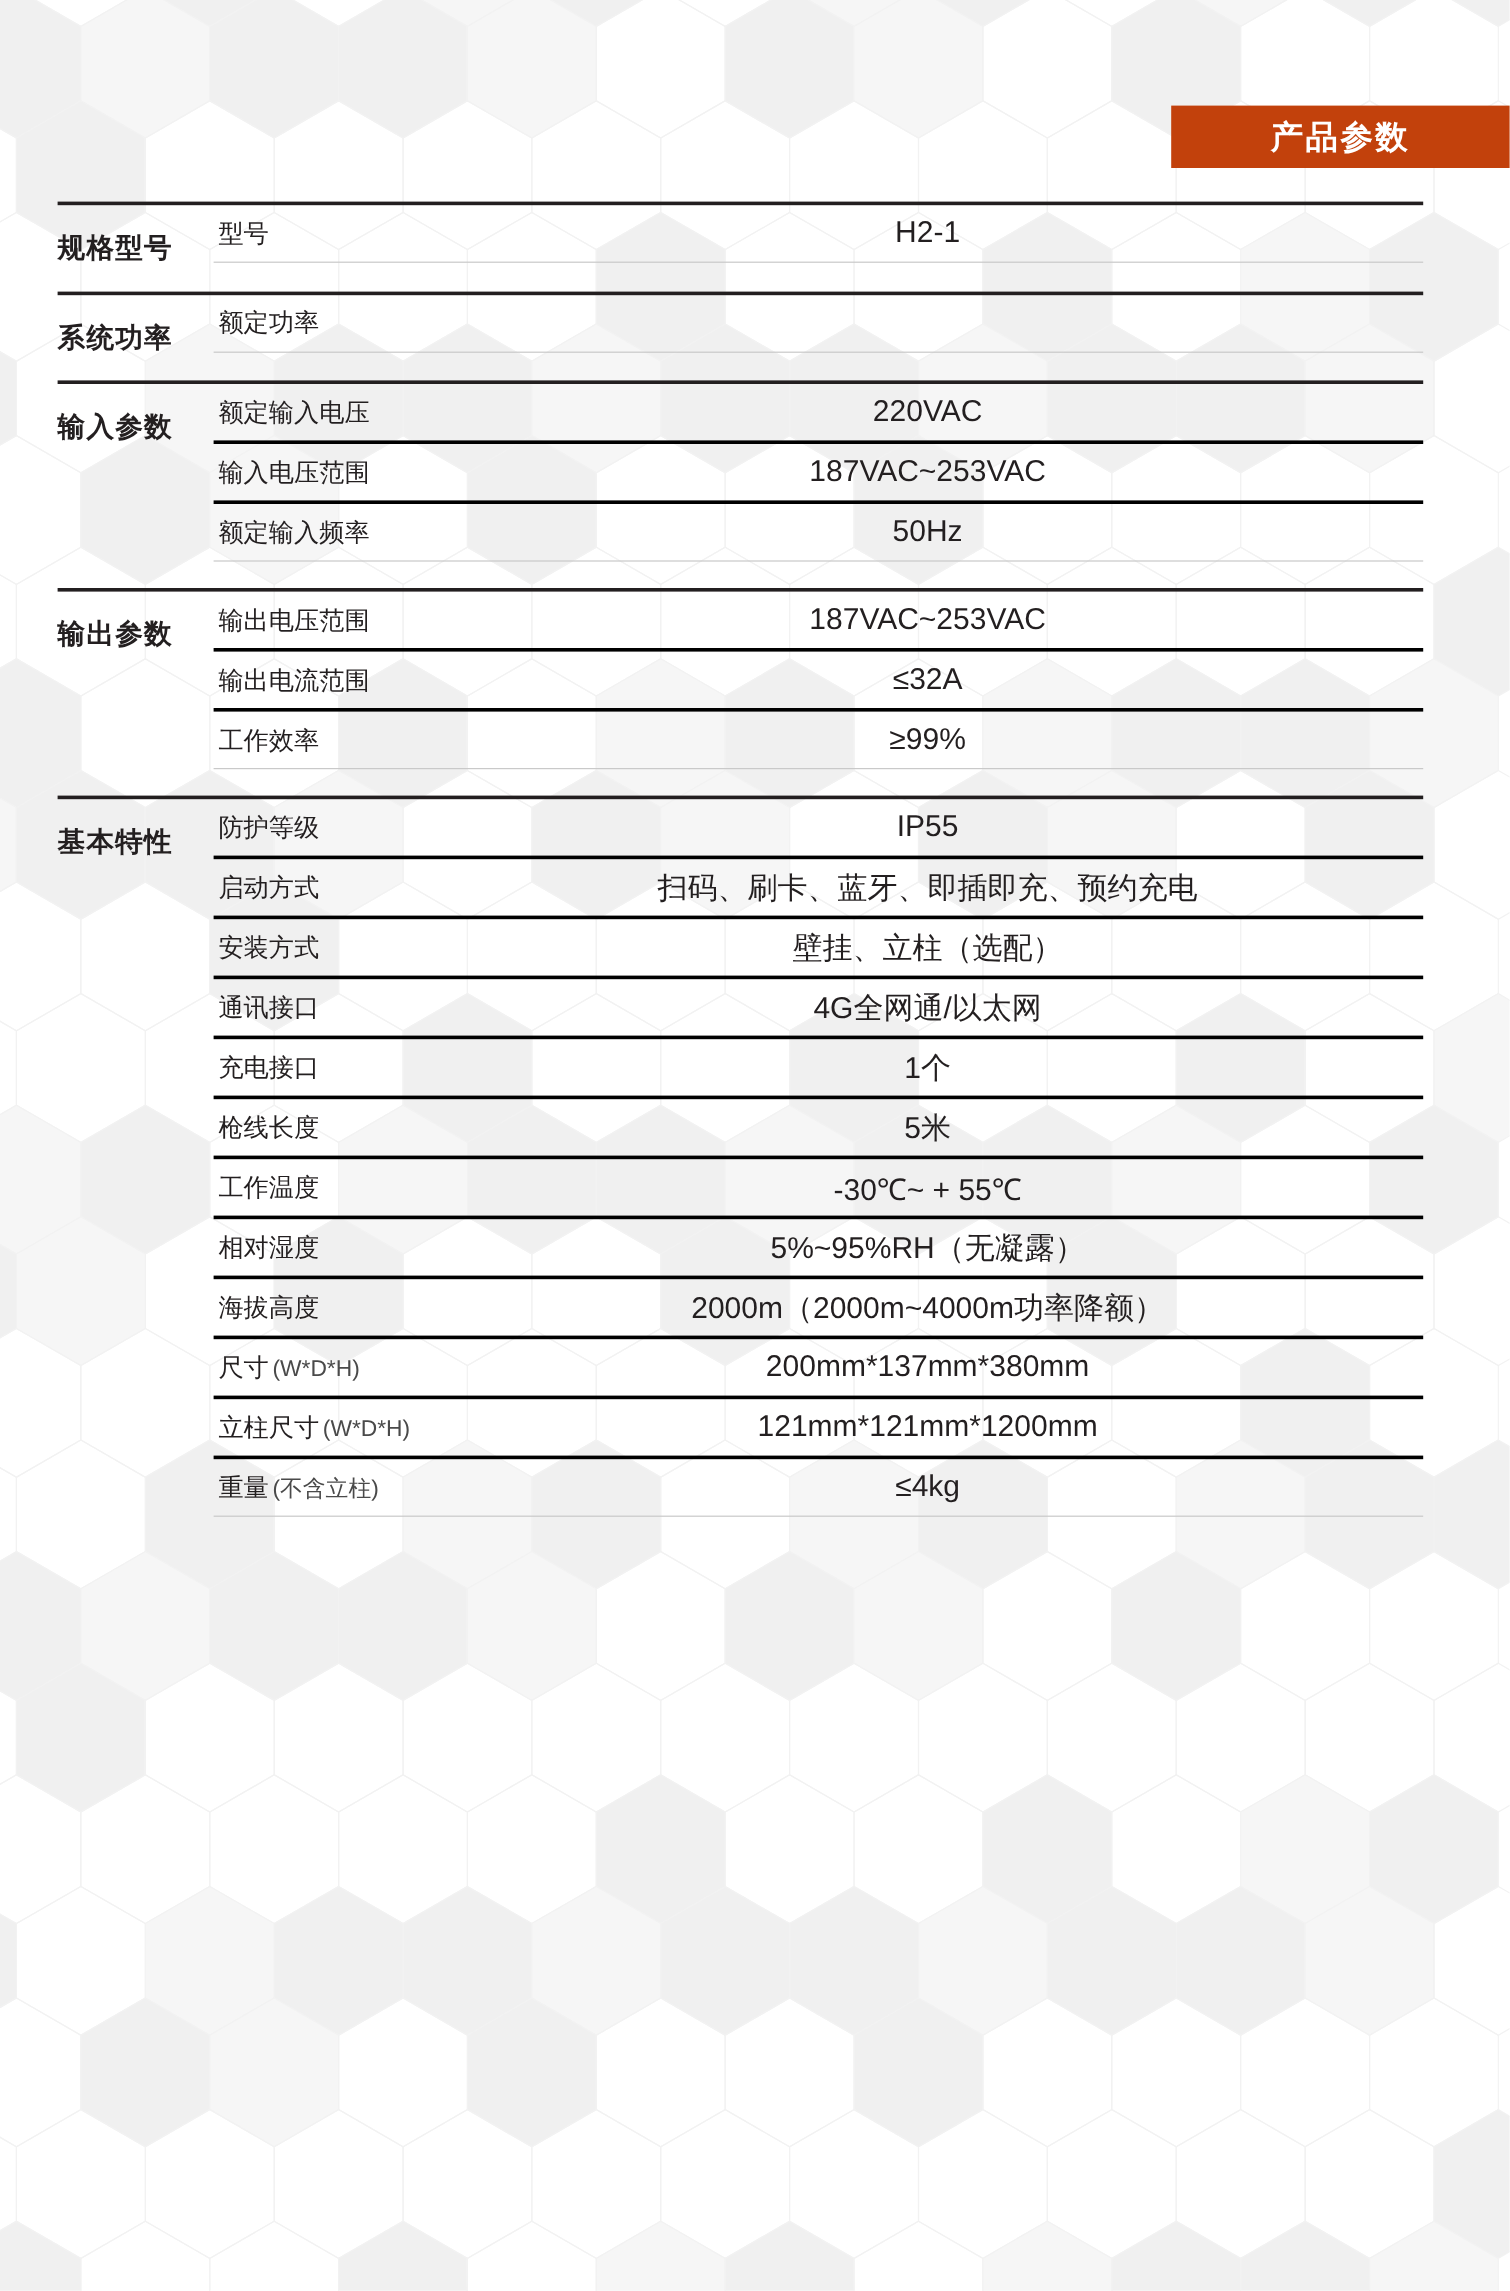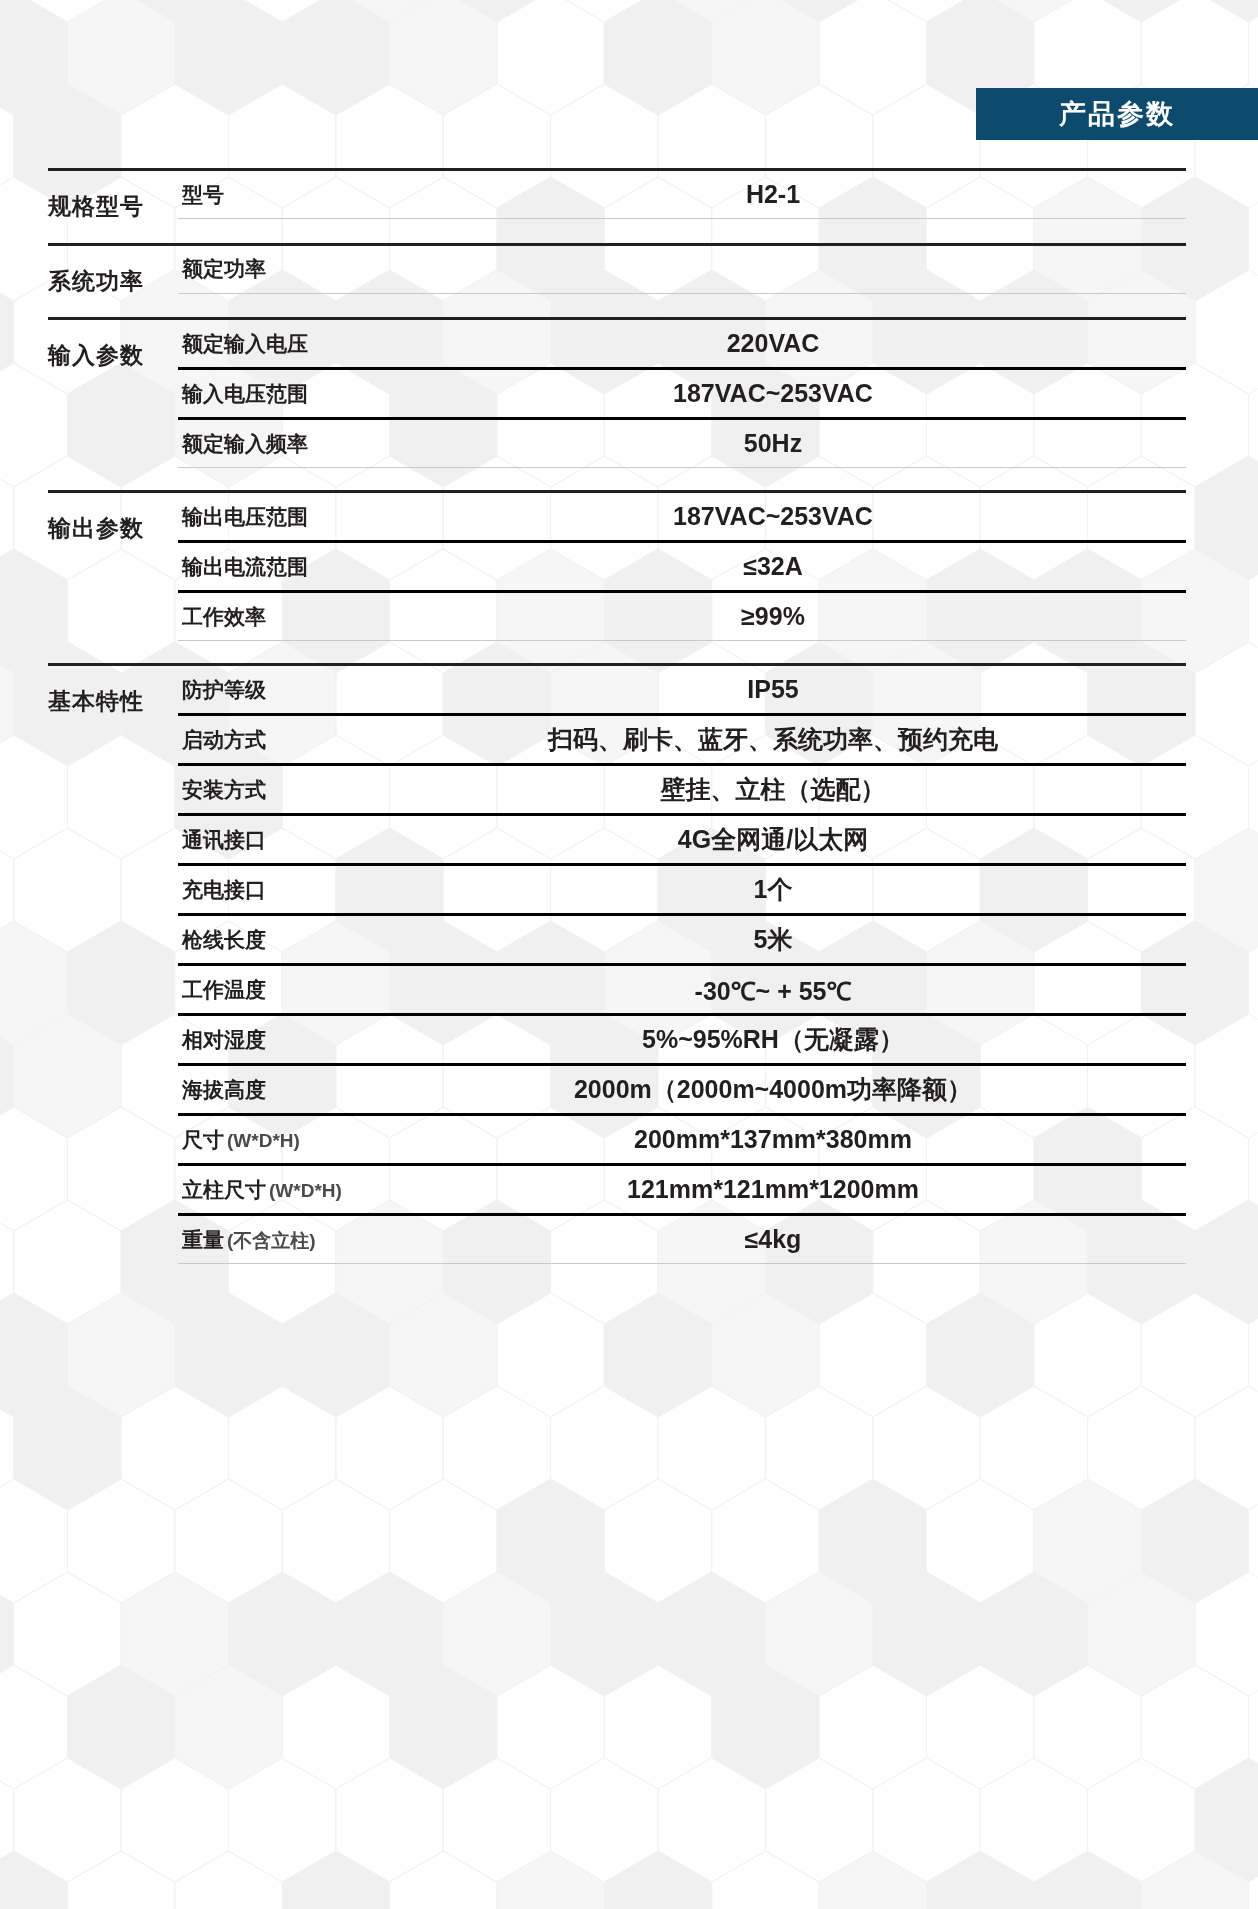--- a/index.html
+++ b/index.html
@@ -29,21 +29,21 @@
     position: relative;
     z-index: 2;
   }
   
   .header-tag {
     position: absolute;
     right: 0;
     top: 88px;
     width: 282px;
     height: 52px;
-    background: #0c4a6e;
+    background: #c2410c;
     color: #ffffff;
     font-size: 27px;
     font-weight: bold;
     letter-spacing: 2px;
     display: flex;
     align-items: center;
     justify-content: center;
     box-sizing: border-box;
   }
   
@@ -70,21 +70,20 @@
     flex: 0 0 130px;
     font-size: 23px;
     font-weight: bold;
     color: #231f20;
     padding-top: 22px;
     letter-spacing: 1px;
     line-height: 1.2;
   }
   .group-rows {
     flex: 1 1 auto;
-    font-weight: bold;
   }
   .row {
     display: flex;
     flex-direction: row;
     align-items: center;
     height: 47px;
     border-bottom: 3px solid #000000;
   }
   .row:last-child {
     border-bottom: 1px solid #c9c9c9;
@@ -468,21 +467,21 @@
         <div class="group-top-rule"></div>
         <div class="group-body">
           <div class="group-label">基本特性</div>
           <div class="group-rows">
             <div class="row">
               <div class="row-key"><span>防护等级</span></div>
               <div class="row-val">IP55</div>
             </div>
             <div class="row">
               <div class="row-key"><span>启动方式</span></div>
-              <div class="row-val">扫码、刷卡、蓝牙、系统功率、预约充电</div>
+              <div class="row-val">扫码、刷卡、蓝牙、即插即充、预约充电</div>
             </div>
             <div class="row">
               <div class="row-key"><span>安装方式</span></div>
               <div class="row-val">壁挂、立柱（选配）</div>
             </div>
             <div class="row">
               <div class="row-key"><span>通讯接口</span></div>
               <div class="row-val">4G全网通/以太网</div>
             </div>
             <div class="row">

